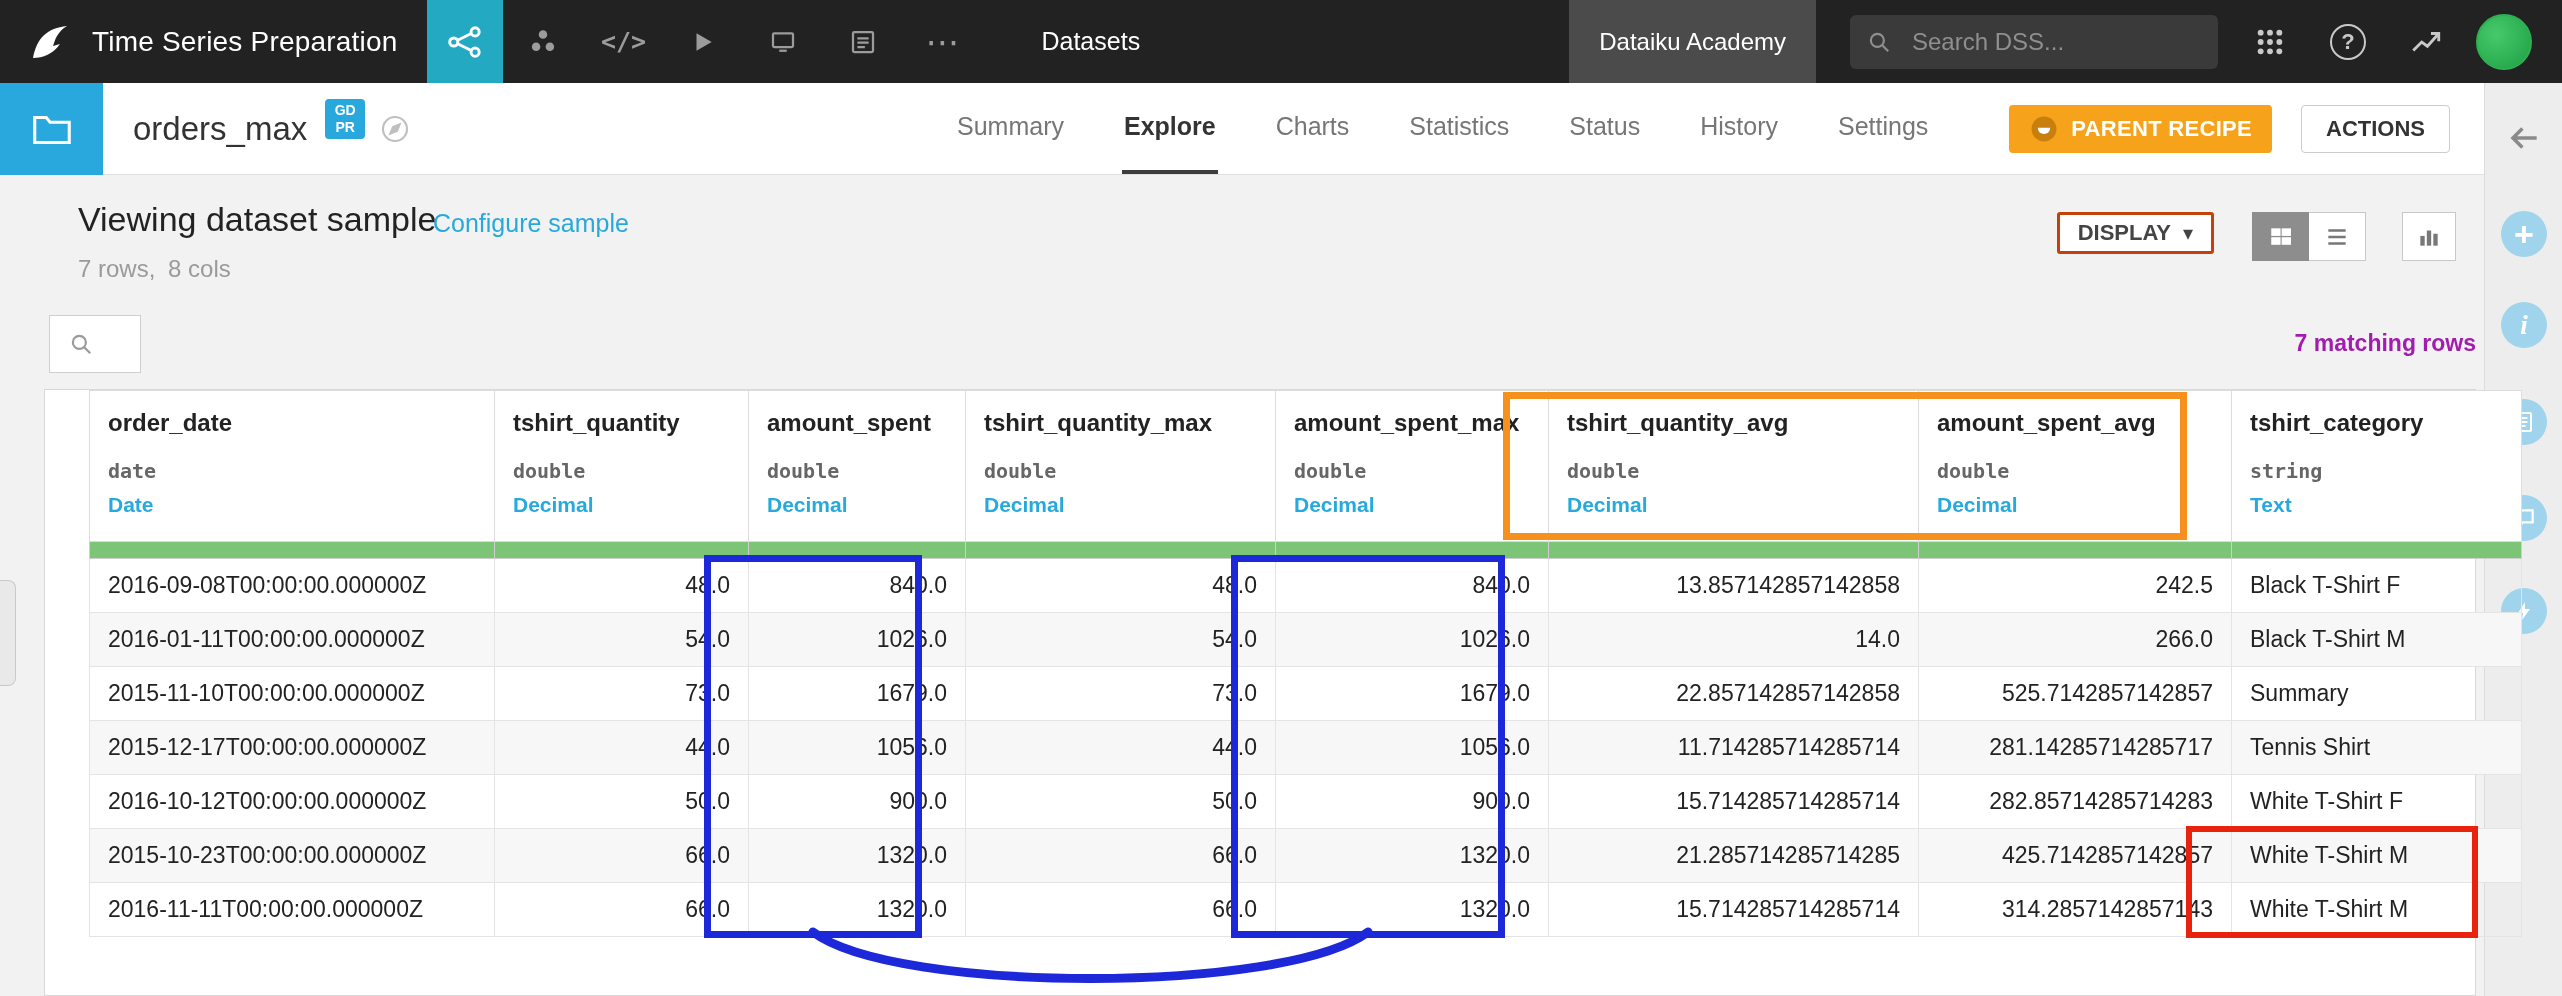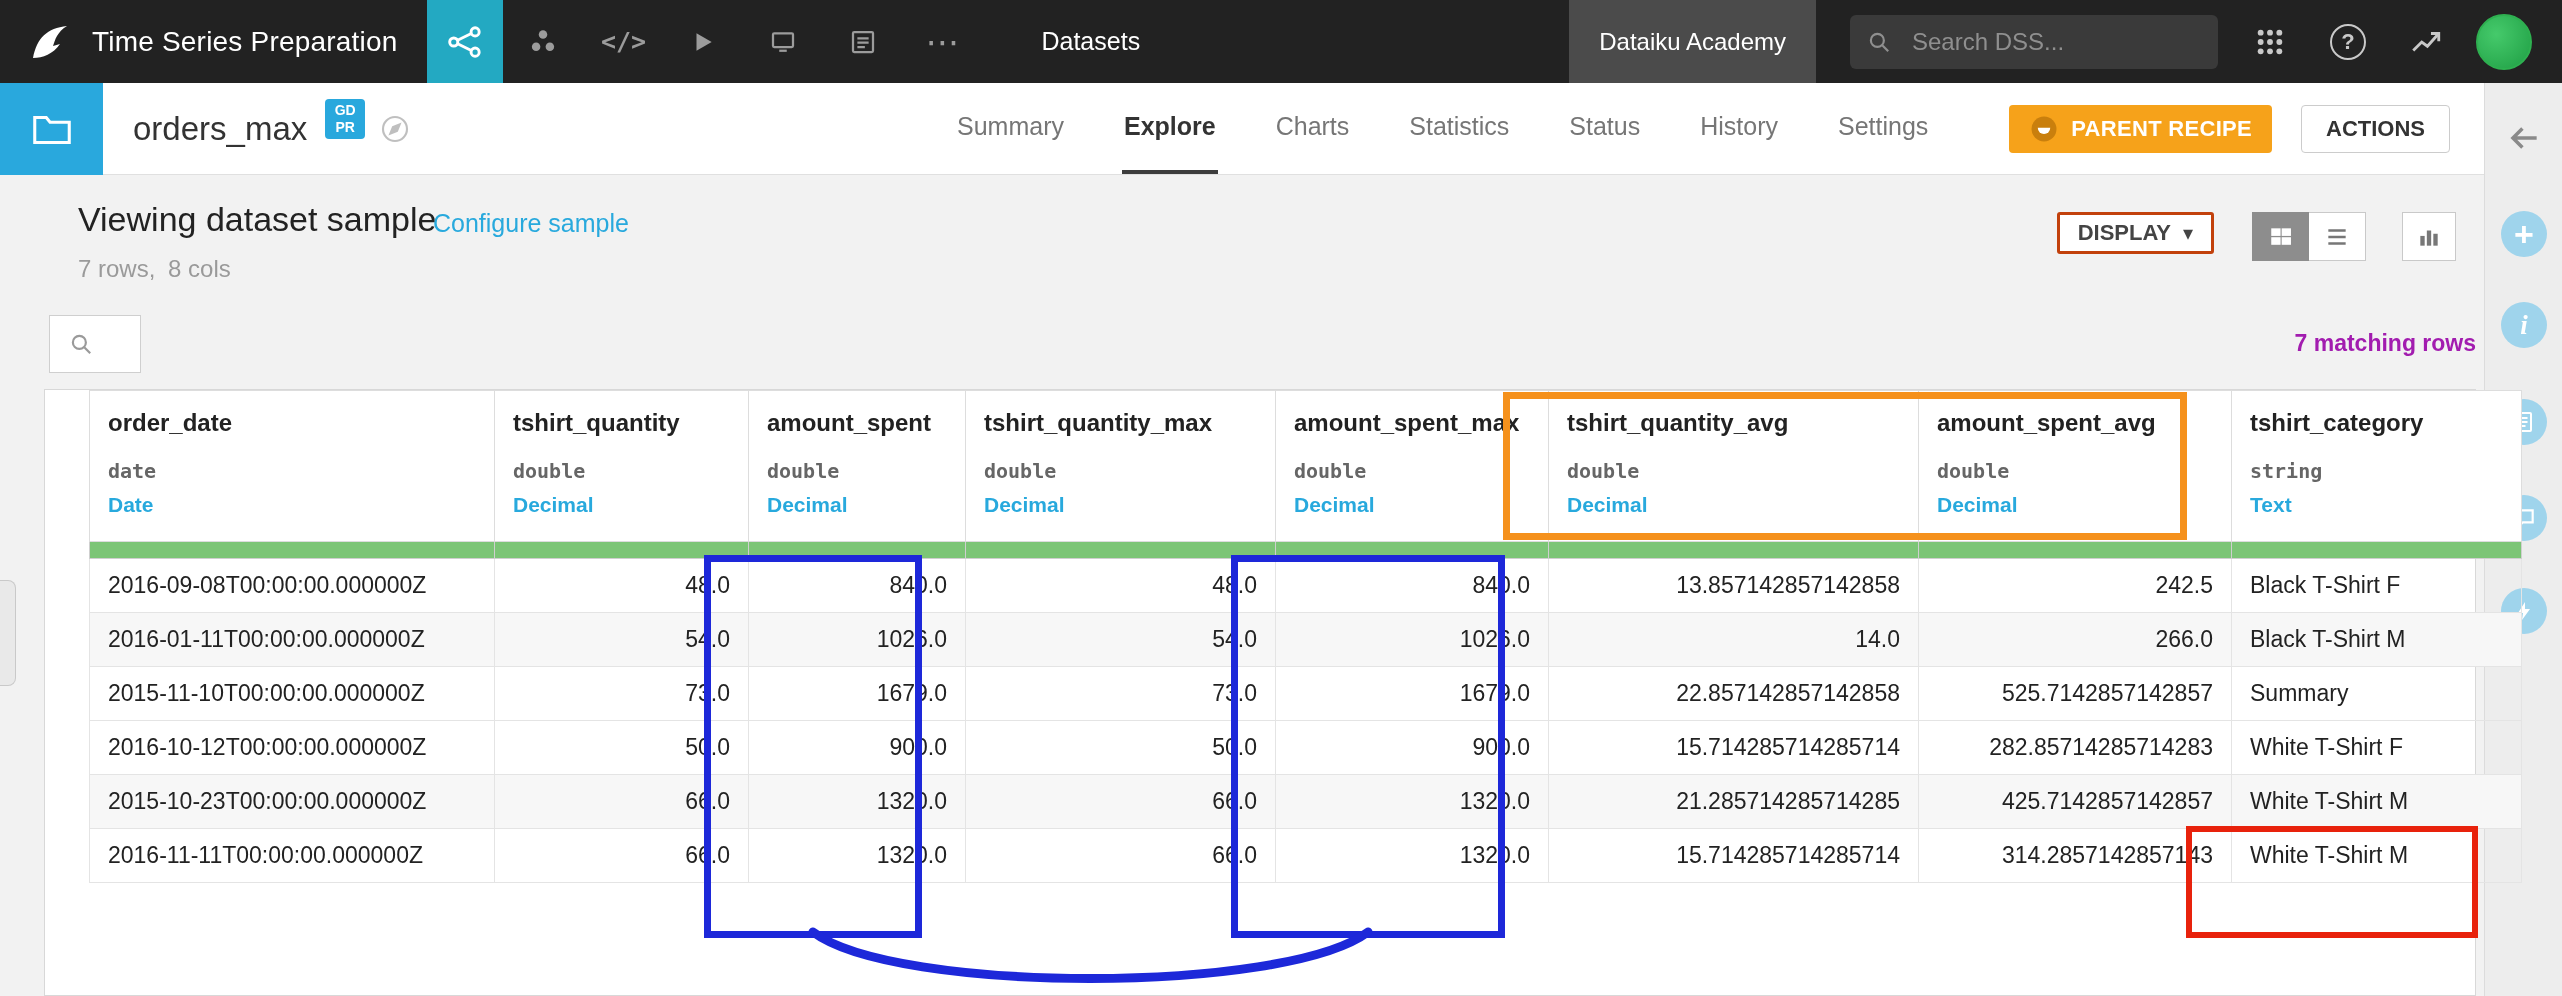--- a/index.html
+++ b/index.html
@@ -378,20 +378,30 @@
           <tr>
             <td class="cell">2015-11-10T00:00:00.000000Z</td>
             <td class="cell num">73.0</td>
             <td class="cell num">1679.0</td>
             <td class="cell num">73.0</td>
             <td class="cell num">1679.0</td>
             <td class="cell num">22.857142857142858</td>
             <td class="cell num">525.7142857142857</td>
             <td class="cell">Summary</td>
           </tr>
+          <tr class="alt">
+            <td class="cell">2015-12-17T00:00:00.000000Z</td>
+            <td class="cell num">44.0</td>
+            <td class="cell num">1056.0</td>
+            <td class="cell num">44.0</td>
+            <td class="cell num">1056.0</td>
+            <td class="cell num">11.714285714285714</td>
+            <td class="cell num">281.14285714285717</td>
+            <td class="cell">Tennis Shirt</td>
+          </tr>
           <tr>
             <td class="cell">2016-10-12T00:00:00.000000Z</td>
             <td class="cell num">50.0</td>
             <td class="cell num">900.0</td>
             <td class="cell num">50.0</td>
             <td class="cell num">900.0</td>
             <td class="cell num">15.714285714285714</td>
             <td class="cell num">282.85714285714283</td>
             <td class="cell">White T-Shirt F</td>
           </tr>

